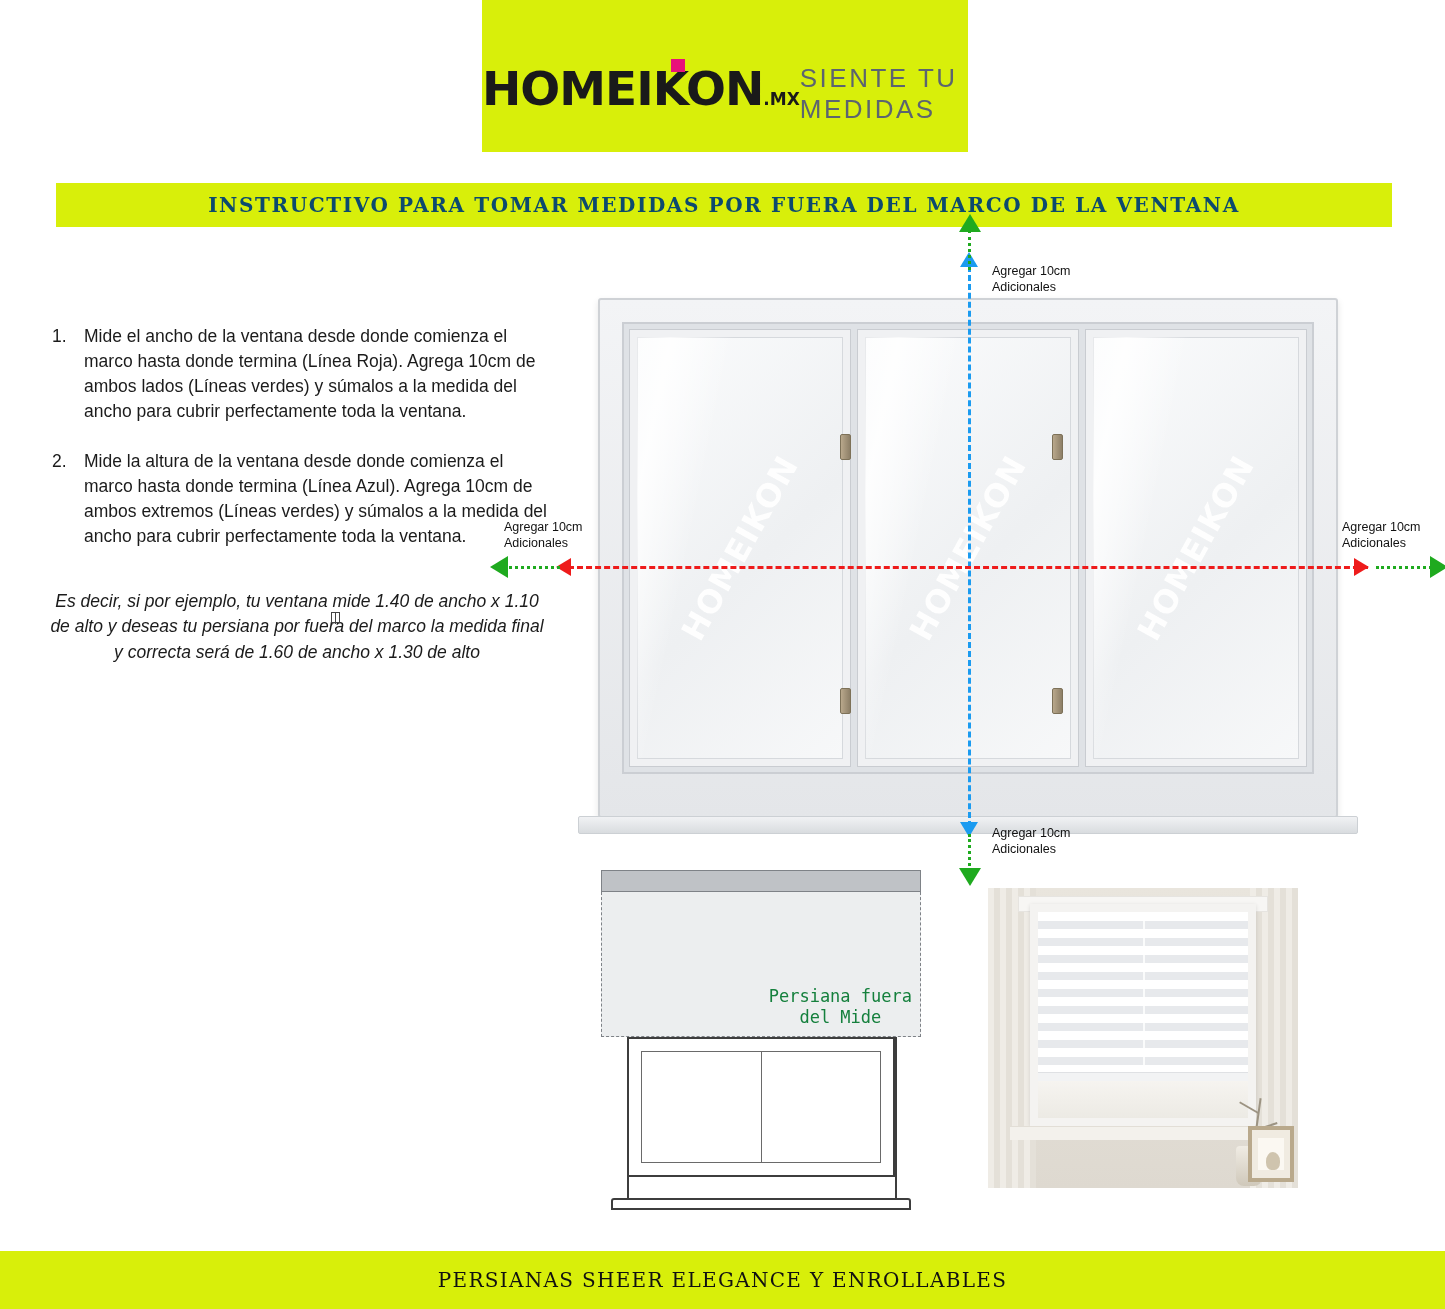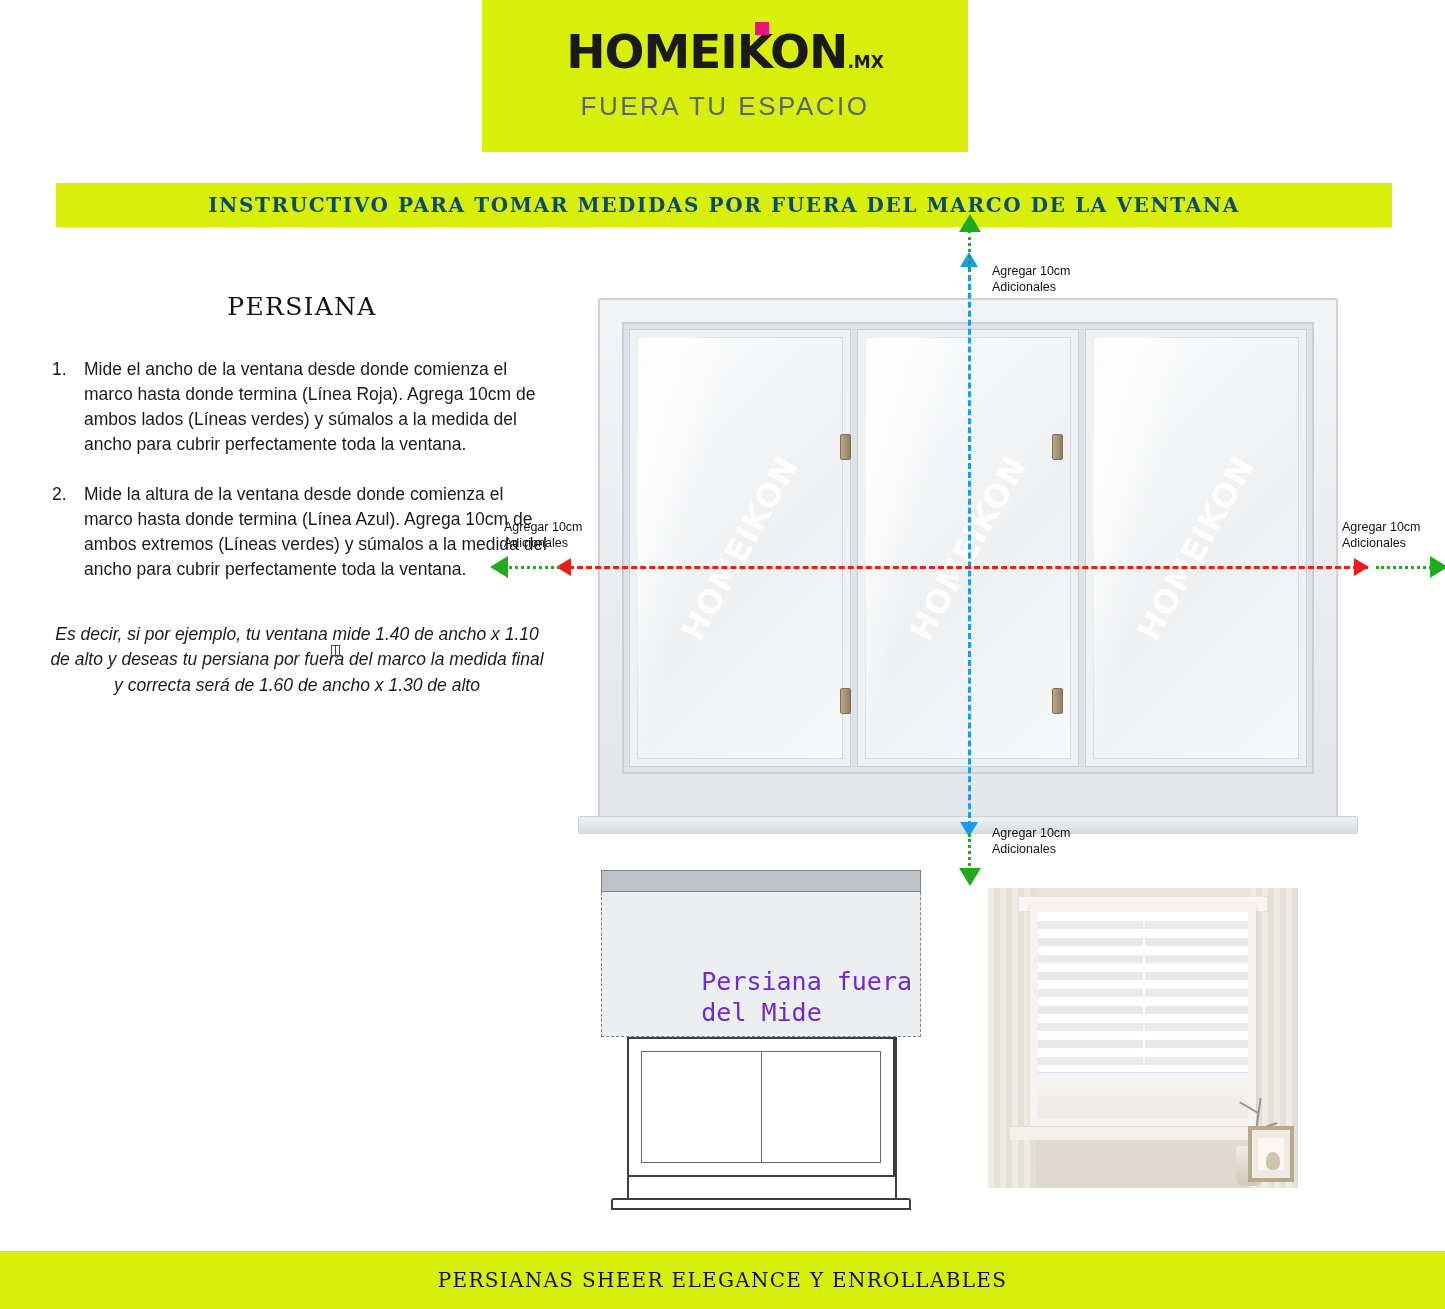--- a/index.html
+++ b/index.html
@@ -15,21 +15,20 @@
 
   
   .logo-bar {
     position: absolute;
     left: 482px;
     top: 0;
     width: 486px;
     height: 152px;
     background: #d8ef0a;
     display: flex;
-    flex-direction: column;
     align-items: center;
     justify-content: flex-start;
     padding-top: 24px;
   }
   .logo-word {
     font-family: "DejaVu Sans", sans-serif;
     font-weight: bold;
     font-size: 47px;
     letter-spacing: -1px;
     color: #1a1a1a;
@@ -285,24 +284,24 @@
     left: 26px; top: 32px;
     width: 320px; height: 145px;
     background: #eceeef;
     border: 1.5px dashed #7e8287;
     border-top: none;
   }
   .sch-fabric-text {
     position: absolute;
     right: 8px;
     bottom: 8px;
-    text-align: left;
+    text-align: center;
     font-family: "DejaVu Sans Mono", monospace;
-    font-size: 25px;
-    color: #6d28d9;
+    font-size: 17px;
+    color: #15803d;
     line-height: 1.25;
   }
   .sch-window {
     position: absolute;
     left: 52px; top: 177px;
     width: 268px; height: 140px;
     border: 2.5px solid #3d3d3d;
     background: #fff;
   }
   .sch-window-in {
@@ -453,30 +452,29 @@
   }
 </style>
 </head>
 <body>
 
 <div class="logo-bar">
   <div class="logo-word">
     <span>HOMEIKON</span><span class="logo-mx">.MX</span>
     <span class="dot-i"></span>
   </div>
-  <div class="logo-tag">FUERA TU ESPACIO</div>
+  <div class="logo-tag">SIENTE TU MEDIDAS</div>
 </div>
 
 <div class="title-banner">
   <span>INSTRUCTIVO PARA TOMAR MEDIDAS POR FUERA DEL MARCO DE LA VENTANA</span>
 </div>
 
 <div class="left-col">
   <div class="sec-title">
-    <div>PERSIANA</div>
   </div>
 
   <ul class="steps">
     <li class="step">
       <div class="num">1.</div>
       <div class="body">Mide el ancho de la ventana desde donde comienza el marco hasta donde termina (Línea Roja). Agrega 10cm de ambos lados (Líneas verdes) y súmalos a la medida del ancho para cubrir perfectamente toda la ventana.</div>
     </li>
     <li class="step">
       <div class="num">2.</div>
       <div class="body">Mide la altura de la ventana desde donde comienza el marco hasta donde termina (Línea Azul). Agrega 10cm de ambos extremos (Líneas verdes) y súmalos a la medida del ancho para cubrir perfectamente toda la ventana.</div>

